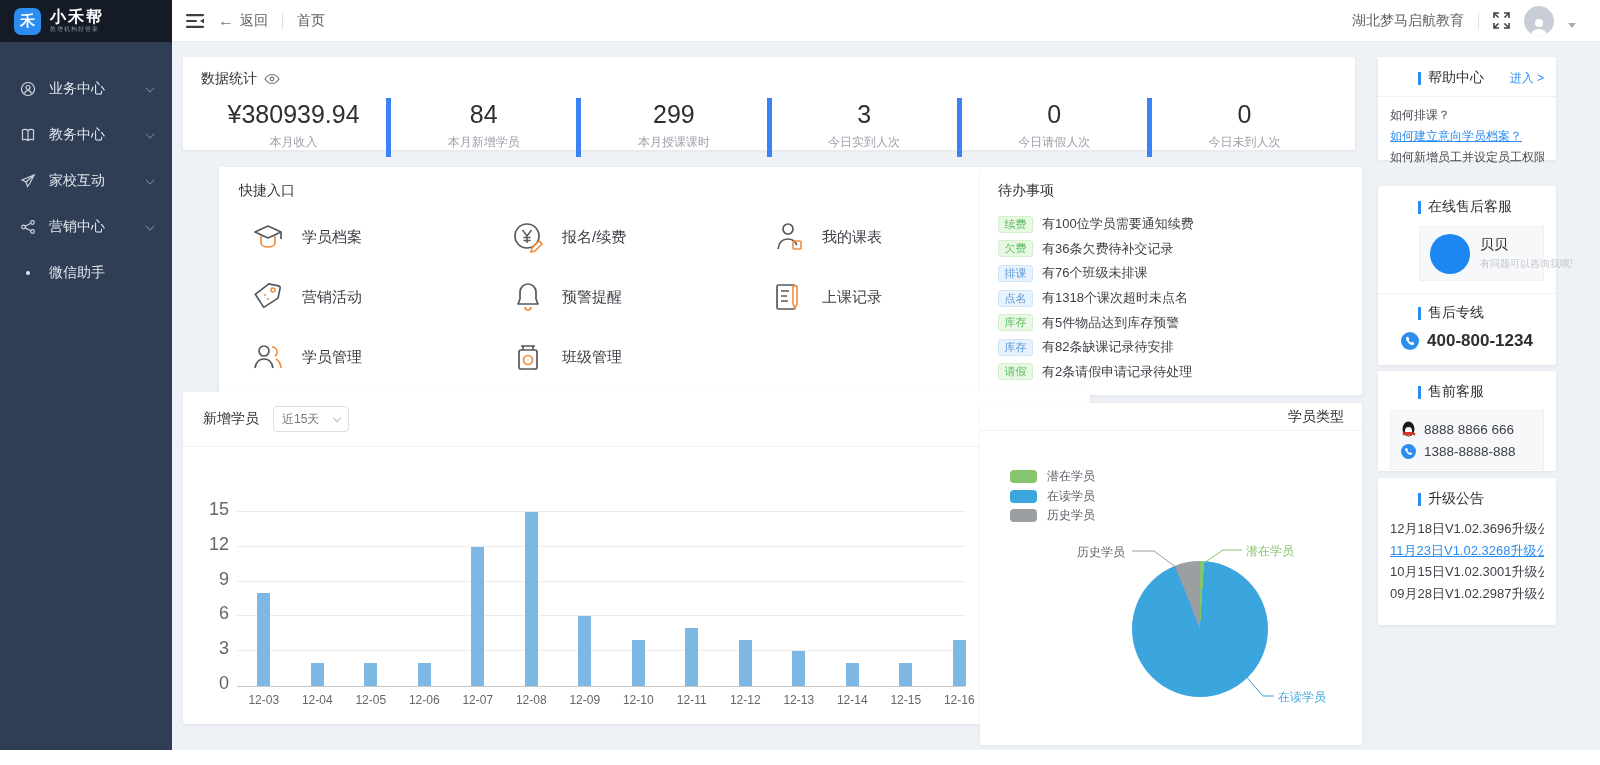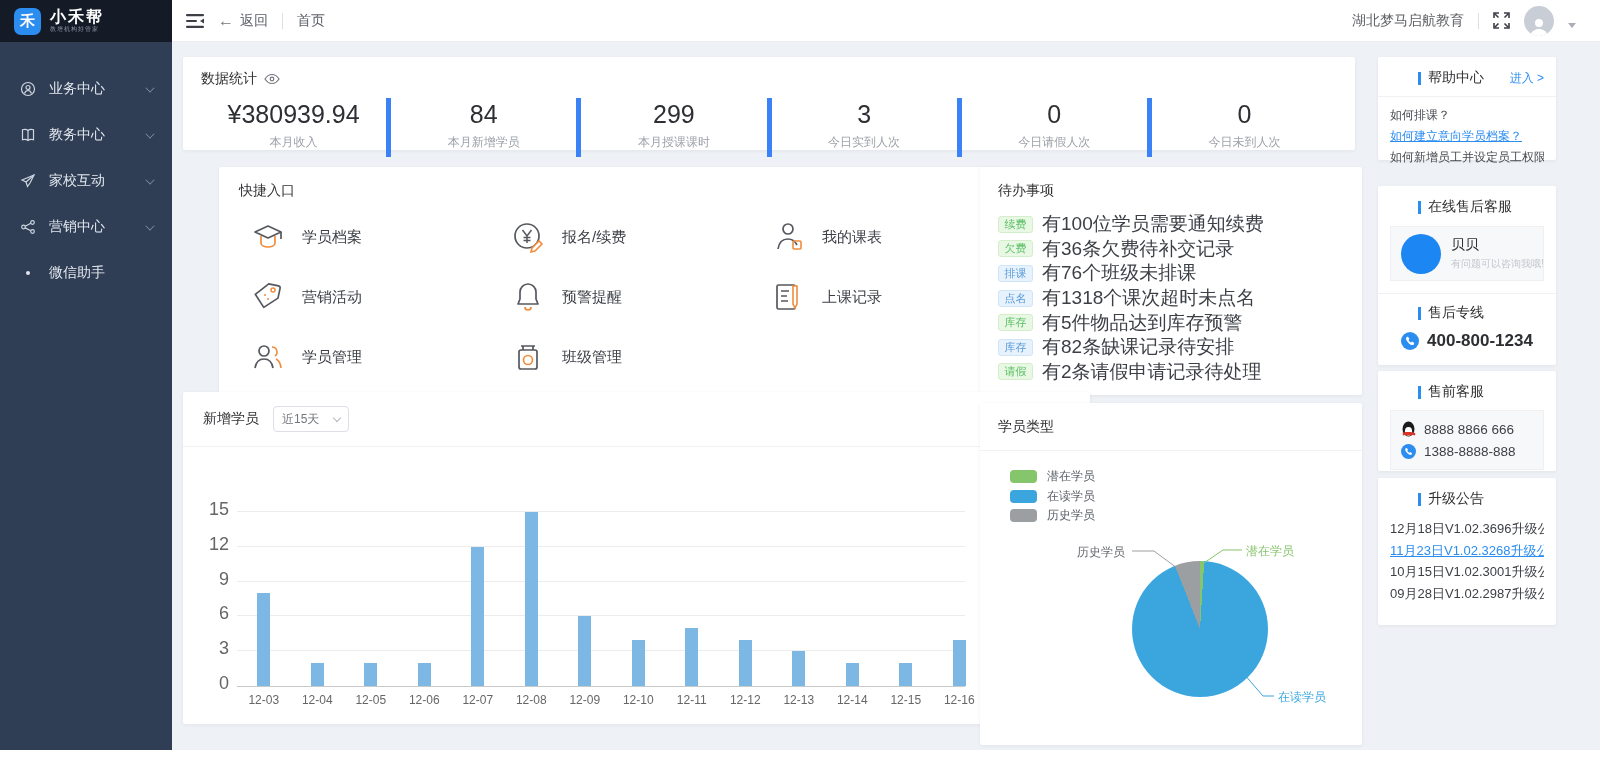--- a/index.html
+++ b/index.html
@@ -48,59 +48,59 @@
   .quick-item { display:flex; align-items:center; gap:17px; cursor:pointer; }
   .quick-label { font-size:15px; color:#3c3f45; }
 
   
   .todo-card { left:980px; top:167px; width:382px; height:228px; padding:15px 18px 0; }
   .todo-list { margin-top:12px; }
   .todo-row { display:flex; align-items:center; gap:9px; height:24.6px; cursor:pointer; }
   .badge { width:35px; height:17px; border-radius:3px; font-size:11px; display:flex; align-items:center; justify-content:center; }
   .badge.green { background:#e9f8e4; color:#58be61; border:1px solid #d2efc9; }
   .badge.blue { background:#e7f2fd; color:#5a9bd8; border:1px solid #cfe5f8; }
-  .todo-text { font-size:19px; color:#3c3f45; }
+  .todo-text { font-size:13px; color:#3c3f45; }
 
   
   .chart-card { left:183px; top:392px; width:907px; height:332px; overflow:hidden; }
   .chart-head { display:flex; align-items:center; gap:14px; padding:14px 20px; }
   .range-select { display:flex; align-items:center; justify-content:space-between; width:76px; height:26px; border:1px solid #dcdfe6; border-radius:4px; padding:0 8px; font-size:12px; color:#73767c; cursor:pointer; }
   .range-chev { width:6px; height:6px; border-right:1.2px solid #b4b8bf; border-bottom:1.2px solid #b4b8bf; transform:rotate(45deg); margin-top:-3px; }
   .chart-divider { height:1px; background:#f0f1f3; }
   .bar-yaxis { position:absolute; left:0; top:121px; width:46px; height:174px; }
   .ytick { position:absolute; right:0; width:40px; text-align:right; font-size:18px; color:#666; }
   .bar-plot { position:absolute; left:54px; top:121px; width:728px; height:174px; border-bottom:1px solid #c9c9c9; display:flex; align-items:flex-end; }
   .gridline { position:absolute; left:0; width:100%; height:1px; background:#ececec; }
   .bar-slot { position:relative; flex:0 0 53.5px; height:174px; display:flex; align-items:flex-end; justify-content:center; }
   .bar { width:13px; }
   .xtick { position:absolute; top:181px; left:50%; transform:translateX(-50%); font-size:12px; color:#666; white-space:nowrap; }
 
   
   .pie-card { left:980px; top:403px; width:382px; height:342px; overflow:hidden; }
-  .pie-head { padding:14px 18px; }
+  .pie-head { padding:4px 18px;text-align:right; }
   .legend { position:absolute; left:30px; top:64px; }
   .legend-row { display:flex; align-items:center; gap:10px; height:19.5px; }
   .legend-swatch { width:27px; height:13px; border-radius:4px; }
   .legend-label { font-size:12px; color:#5a5e66; }
   .pie { position:absolute; left:152px; top:158px; width:136px; height:136px; border-radius:50%; }
   .pie-label { position:absolute; font-size:12px; white-space:nowrap; }
   .pie-lines { position:absolute; left:0; top:0; width:382px; height:342px; pointer-events:none; }
 
   
   .rcard { left:1378px; width:178px; padding:12px 12px 0; }
   .sec-head { display:flex; align-items:center;padding-left:28px; }
   .sec-bar { width:3px; height:13px; background:#2b8df0; margin-right:7px; }
   .sec-title { font-size:14px; color:#303133; }
   .help-card { top:57px; height:103px; }
   .enter-link { margin-left:auto; font-size:12px; color:#2b8df0; cursor:pointer; }
   .help-div { height:1px; background:#f0f1f3; margin:9px -12px 8px; }
   .q-row { font-size:12px; color:#45484e; line-height:21px; white-space:nowrap; overflow:hidden; }
   .q-row.link { color:#2b8df0; text-decoration:underline; cursor:pointer; }
   .svc-card { top:186px; height:179px; }
-  .agent-box { margin-top:10px; background:#f7f8fa; border:1px solid #f0f0f0; height:55px; display:flex; align-items:center; padding:12px 10px; gap:10px; }
+  .agent-box { margin-top:10px; background:#f7f8fa; border:1px solid #f0f0f0; height:55px; display:flex; align-items:center; padding:12px 10px; gap:10px;margin-left:29px; }
   .agent-avatar { width:40px; height:40px; border-radius:50%; background:#1c86f2; flex:0 0 auto; }
   .agent-name { font-size:14px; color:#303133; }
   .agent-desc { font-size:10px; color:#c2c6cc; margin-top:3px; white-space:nowrap; }
   .svc-div { height:1px; background:#f0f1f3; margin:12px -12px 10px; }
   .hotline-row { display:flex; align-items:center; gap:8px; justify-content:center; margin-top:9px; }
   .hotline-num { font-size:17px; font-weight:bold; color:#2d2f33; }
   .presale-card { top:371px; height:100px; }
   .contact-box { margin-top:9px; background:#f7f8fa; border:1px solid #f0f0f0; padding:7px 10px; }
   .contact-row { display:flex; align-items:center; gap:8px; height:22px; }
   .contact-text { font-size:13.5px; color:#3c3f45; }

